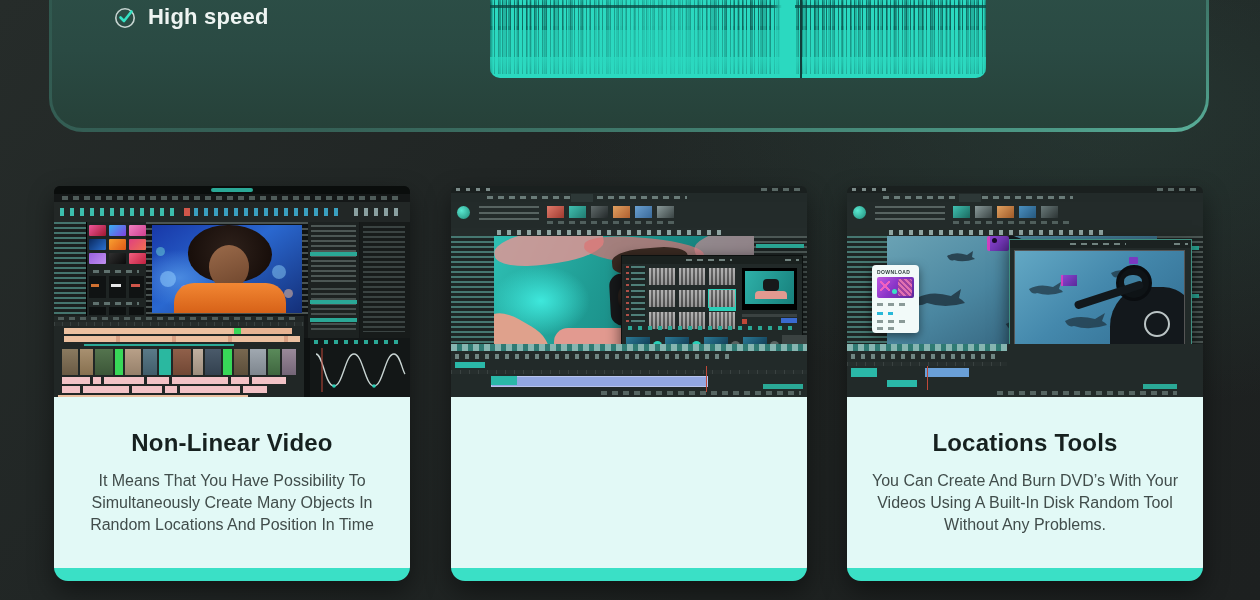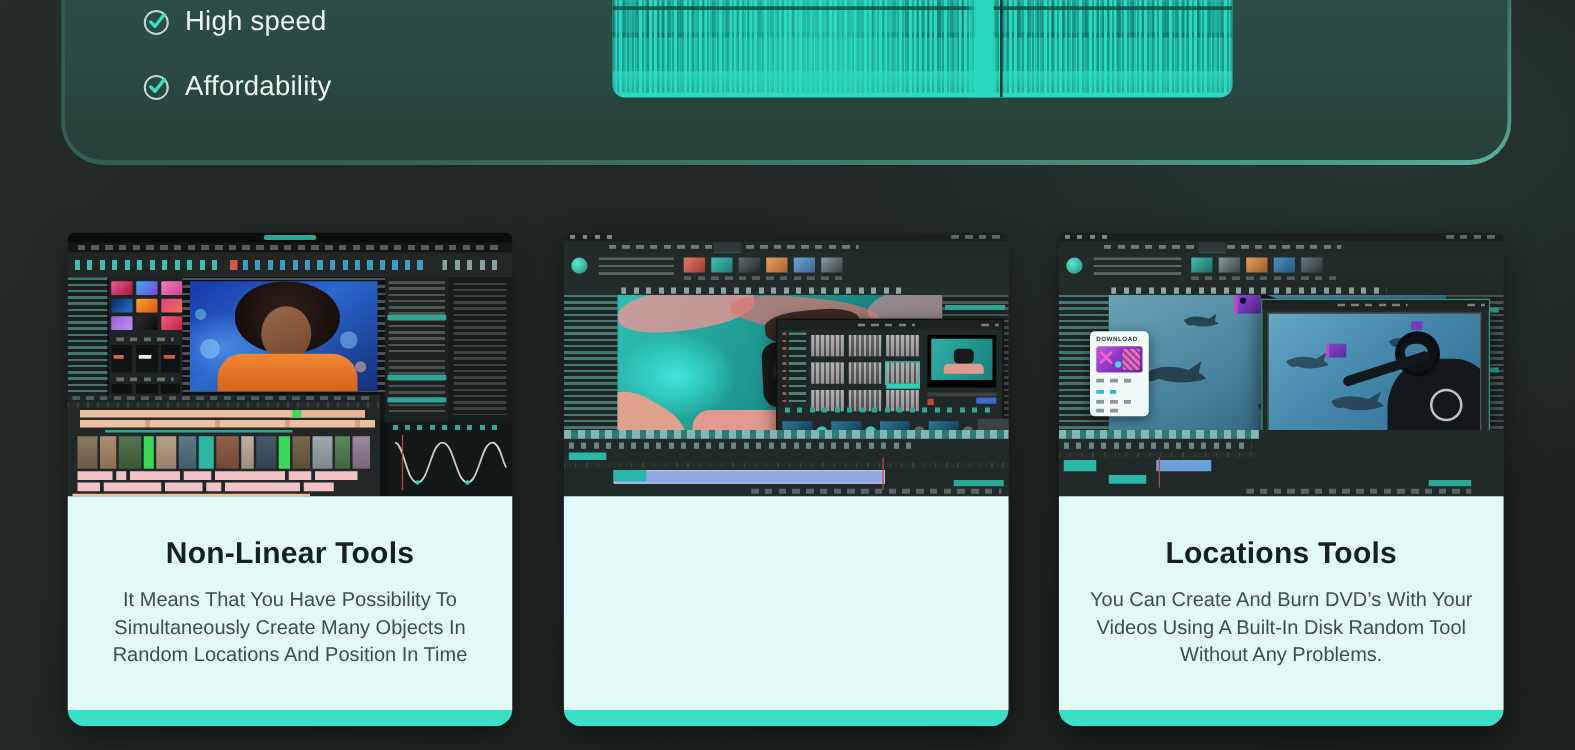--- a/index.html
+++ b/index.html
@@ -10,21 +10,21 @@
       radial-gradient(900px 500px at 88% 18%, rgba(52,90,80,.35), rgba(0,0,0,0) 60%),
       linear-gradient(135deg,#262c2a 0%,#212625 35%,#1e2221 70%,#1d2020 100%);
   }
   .a{position:absolute}
   
   .hero-rim{left:49px;top:-46px;width:1160px;height:178px;border-radius:28px 28px 34px 34px;
     background:linear-gradient(168deg,#2f564d 0%,#356056 55%,#4d9a87 92%,#5cb29c 100%);}
   .hero{position:absolute;left:3px;right:3px;top:0;bottom:4px;border-radius:26px 26px 30px 30px;
     background:linear-gradient(180deg,#2d5048 0%,#2a4a43 55%,#264139 100%);}
   .feat{position:absolute;left:62px;display:flex;align-items:center;gap:11px;height:28px}
-  .feat .lbl{color:#eef4f2;font-size:22px;font-weight:400;letter-spacing:.2px}
+  .feat .lbl{color:#eef4f2;font-size:22px;font-weight:700;letter-spacing:.2px}
   
   .wf{left:438px;top:28px;width:496px;height:96px;background:#2bd9c0;border-radius:10px;overflow:hidden}
   .wf-band{position:absolute;left:0;right:0;
     background:
       linear-gradient(90deg, rgba(43,217,192,0) 0 8%, rgba(43,217,192,.55) 30% 38%, rgba(43,217,192,0) 52% 100%),
       repeating-linear-gradient(90deg, rgba(13,92,84,.85) 0 1px, rgba(13,92,84,0) 1px 4px),
       repeating-linear-gradient(90deg, rgba(13,92,84,.5) 0 2px, rgba(13,92,84,0) 2px 9px),
       repeating-linear-gradient(90deg, rgba(13,92,84,.3) 0 3px, rgba(13,92,84,0) 3px 13px);}
   .wf-fade{position:absolute;left:0;right:0;pointer-events:none}
   
@@ -56,27 +56,20 @@
   <div class="hero">
 
     <div class="feat" style="top:49px">
       <svg width="23" height="23" viewBox="0 0 23 23">
         <circle cx="11" cy="12" r="9.2" fill="none" stroke="#c7d4d1" stroke-width="1.6"></circle>
         <path d="M6.5 11.5 L10 15 L17.5 5.5" fill="none" stroke="#35e2c4" stroke-width="2.6" stroke-linecap="round" stroke-linejoin="round"></path>
       </svg>
       <span class="lbl">High speed</span>
     </div>
 
-    <div class="feat" style="top:101px">
-      <svg width="23" height="23" viewBox="0 0 23 23">
-        <circle cx="11" cy="12" r="9.2" fill="none" stroke="#c7d4d1" stroke-width="1.6"></circle>
-        <path d="M6.5 11.5 L10 15 L17.5 5.5" fill="none" stroke="#35e2c4" stroke-width="2.6" stroke-linecap="round" stroke-linejoin="round"></path>
-      </svg>
-      <span class="lbl">Affordability</span>
-    </div>
 
     <div class="a wf" title="audio-waveform-preview">
       <div class="wf-band" style="top:4%;height:46%"></div>
       <div class="wf-fade" style="top:4%;height:18%;background:linear-gradient(180deg,#2bd9c0 10%,rgba(43,217,192,0))"></div>
       <div class="a" style="left:0;right:0;top:24%;height:3px;background:rgba(10,70,64,.75)"></div>
       <div class="wf-band" style="top:46%;height:50%;opacity:.55"></div>
       <div class="wf-fade" style="top:78%;height:22%;background:linear-gradient(0deg,rgba(43,217,192,.1),rgba(43,217,192,.75))"></div>
       <div class="a" style="left:57%;top:0;bottom:0;width:22px;background:linear-gradient(90deg,rgba(43,217,192,.0),#2bd9c0 40%,#2bd9c0)"></div>
       <div class="a" style="left:62.5%;top:0;bottom:0;width:2px;background:#11403c"></div>
     </div>
@@ -196,21 +189,21 @@
       <div class="a ic" style="left:4px;top:2px;width:90px;height:4px;--c:#2aa896"></div>
       <svg class="a" style="left:4px;top:8px" width="92" height="48" viewBox="0 0 92 48">
         <path d="M2,8 C9,8 11,40 20,40 C29,40 31,8 40,8 C49,8 51,40 60,40 C69,40 71,8 80,8 C86,8 88,24 91,28" fill="none" stroke="#c8d4d2" stroke-width="1.4"></path>
         <circle cx="20" cy="40" r="1.8" fill="#2ad0b8"></circle>
           <circle cx="60" cy="40" r="1.8" fill="#2ad0b8"></circle>
         <line x1="8" y1="2" x2="8" y2="46" stroke="#c04838" stroke-width="1"></line>
       </svg>
     </div>
   </div>
   <div class="body">
-    <h3>Non-Linear Tools</h3>
+    <h3>Non-Linear Video</h3>
     <p>It Means That You Have Possibility To Simultaneously Create Many Objects In Random Locations And Position In Time</p>
   </div>
   <div class="bar"></div>
 </div>
 
 <div class="a card" style="left:451px">
   <div class="shot" style="background:#242c2b" title="video-editor-file-sequence-wizard-screenshot">
     <div class="a" style="left:0;right:0;top:0;height:7px;background:#1a201f">
       <div class="a ic" style="left:5px;top:2px;width:36px;height:3px;--c:#7a8a88"></div>
       <div class="a dh" style="right:6px;top:2px;width:40px;height:3px;--c:rgba(150,175,170,.5)"></div>

